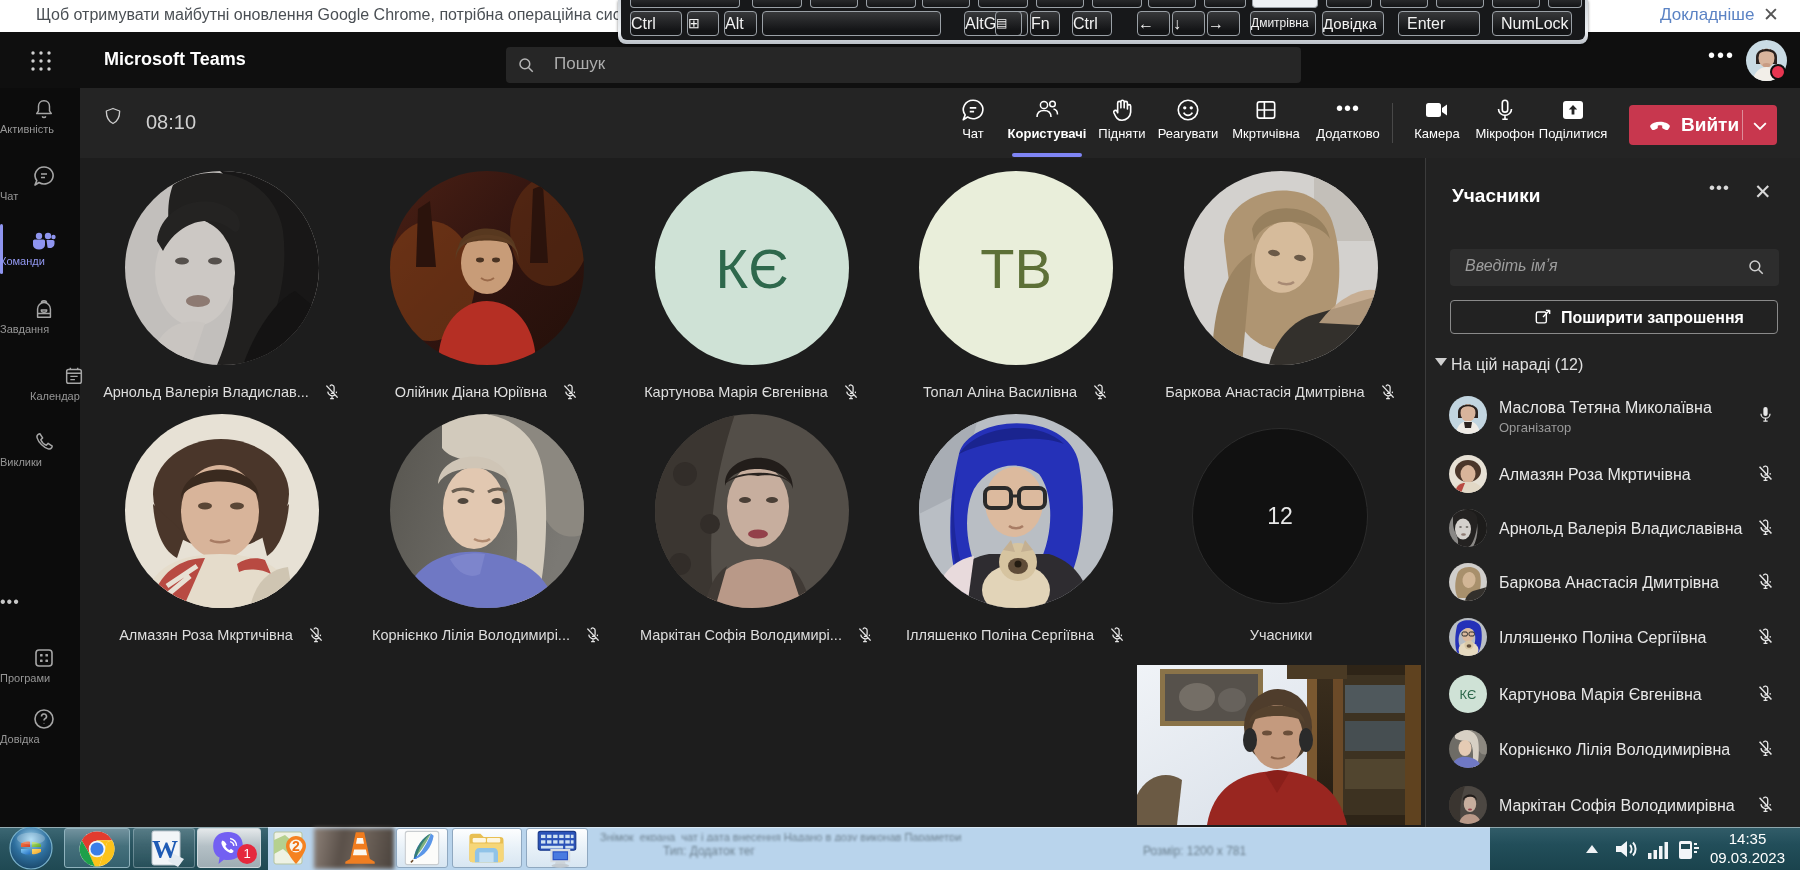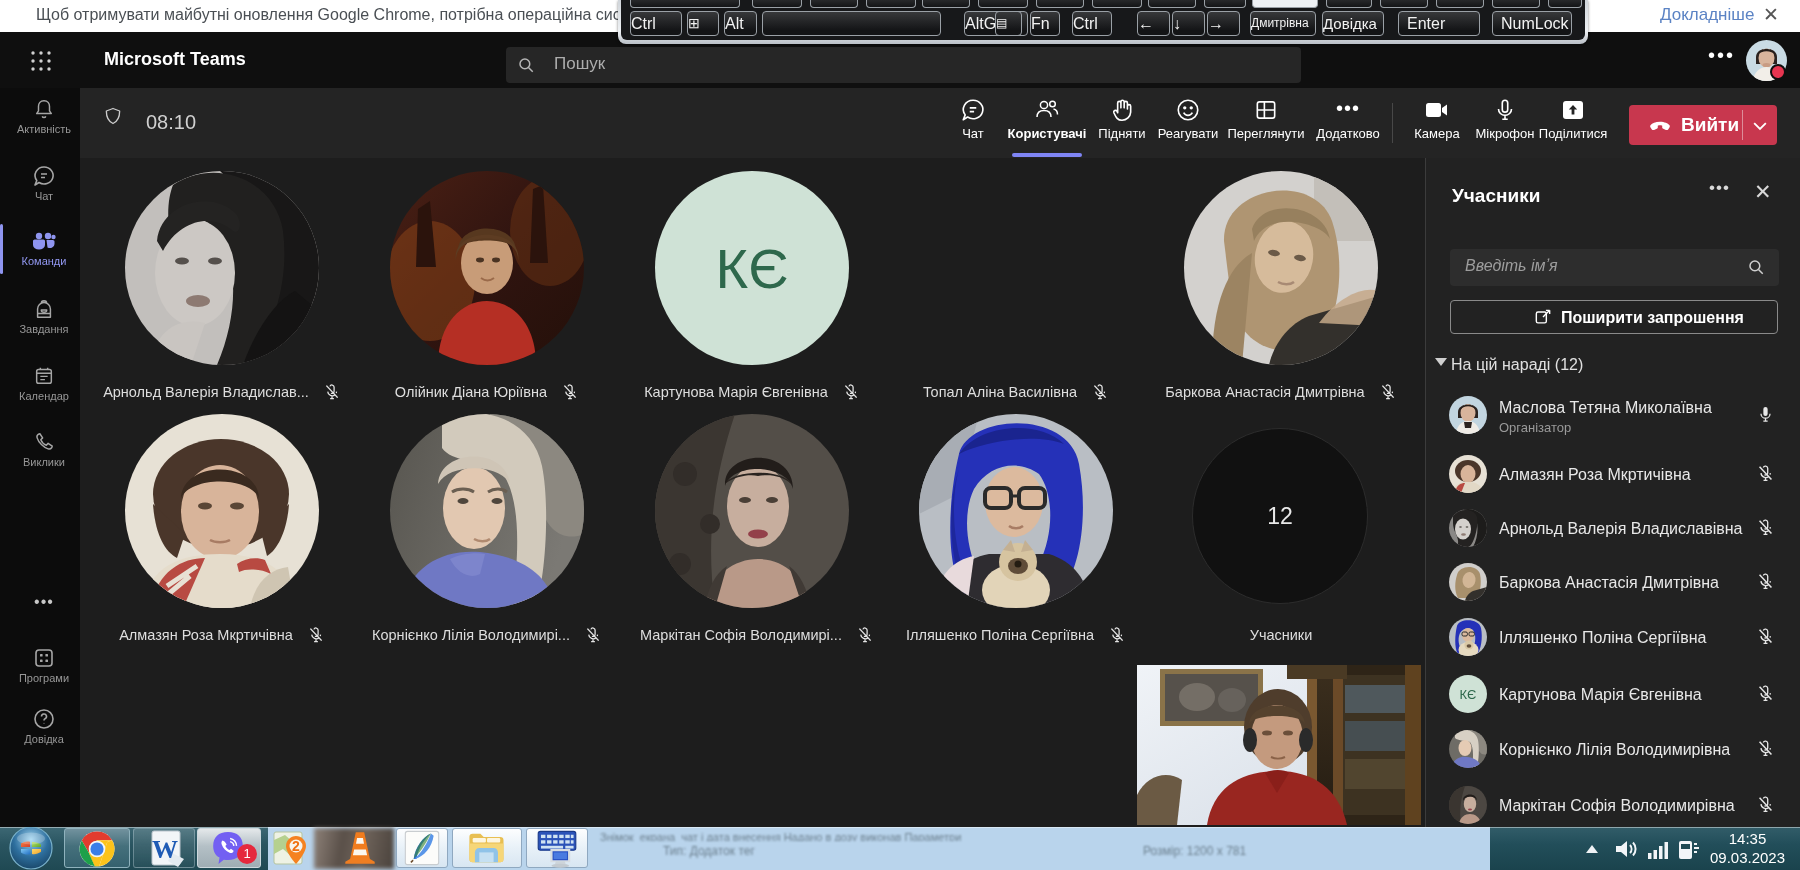--- a/index.html
+++ b/index.html
@@ -32,21 +32,21 @@
   #titlebar { left:0; top:32px; width:1800px; height:56px; background:#0f0f0f; }
   #titlebar .brand { position:absolute; left:104px; top:17px; font-size:18px; font-weight:bold; color:#fff; }
   #search { position:absolute; left:506px; top:15px; width:795px; height:36px;
     background:#262626; border-radius:4px; color:#adadad; font-size:17px; }
   #search span { position:absolute; left:48px; top:7px; }
   .waffle { position:absolute; left:29px; top:17px; width:24px; height:24px; }
   #titlebar .dots { position:absolute; left:1708px; top:12px; color:#fff; font-size:20px; letter-spacing:2px; }
 
   
   #sidebar { left:0; top:88px; width:80px; height:742px; background:#0c0c0c; }
-  .sideitem { position:absolute; width:88px; text-align:center; color:#979797; }
+  .sideitem { position:absolute; width:88px; color:#979797; }
   .sideitem .lbl { font-size:11px; margin-top:2px; }
   .sideitem svg { display:block; margin:0 auto; }
   .sel-bar { position:absolute; left:0; top:136px; width:3px; height:50px; background:#8f95f0; border-radius:2px; }
   #dlbtn { position:absolute; left:6px; top:762px; width:68px; height:55px; background:#e8e8e8;
     border-radius:6px; }
 
   
   #stage { left:80px; top:88px; width:1345px; height:742px; background:#1d1d1d; }
   #mtoolbar { position:absolute; left:80px; top:88px; width:1720px; height:70px; background:#242424; }
   .tb-item { position:absolute; top:9px; width:90px; text-align:center; color:#fff; }
@@ -140,20 +140,23 @@
         <path d="M68 80 C68 50 126 50 126 80 C126 66 68 66 68 80 Z" fill="#57381f"></path>
         <path d="M66 90 C60 55 134 55 128 90 C130 60 64 60 66 90 Z" fill="#5d3c22"></path>
         <path d="M48 194 C48 152 72 130 97 130 C122 130 146 152 146 194 Z" fill="#b52f24"></path>
         <ellipse cx="90" cy="89" rx="4" ry="2.4" fill="#4a3322"></ellipse>
         <ellipse cx="106" cy="89" rx="4" ry="2.4" fill="#4a3322"></ellipse>
         <path d="M91 107 C95 110 100 110 104 107" stroke="#9a6a4a" stroke-width="2" fill="none"></path>
       </svg>
     </div>
     <div class="pcirc" style="left:575px;top:83px;width:194px;height:194px;background:#cfe2d6;">
       <div style="width:100%;height:100%;display:flex;align-items:center;justify-content:center;font-size:56px;color:#2e684c;">КЄ</div>
+    </div>
+    <div class="pcirc" style="left:839px;top:83px;width:194px;height:194px;background:#e9eeda;">
+      <div style="width:100%;height:100%;display:flex;align-items:center;justify-content:center;font-size:56px;color:#5d7037;">ТВ</div>
     </div>
     <div class="pcirc" style="left:1104px;top:83px;width:194px;height:194px;">
       <svg width="194" height="194" viewBox="0 0 194 194">
         <rect width="194" height="194" fill="#d3d1ce"></rect>
         <rect x="130" y="0" width="64" height="70" fill="#c3bfb9"></rect>
         <path d="M40 70 C38 15 130 0 148 50 C162 92 155 150 135 170 C105 190 60 180 48 135 Z" fill="#af9572"></path>
         <path d="M28 194 C28 130 45 95 68 82 L58 194 Z" fill="#9c8462"></path>
         <ellipse cx="100" cy="86" rx="29" ry="36" fill="#d6bb9b" transform="rotate(10 100 86)"></ellipse>
         <path d="M68 58 C78 26 140 32 146 68 C138 52 84 38 70 70 Z" fill="#97805e"></path>
         <ellipse cx="90" cy="82" rx="6" ry="3" fill="#6b5a48" transform="rotate(10 90 82)"></ellipse>
@@ -356,21 +359,21 @@
           <circle cx="15" cy="10" r="0.8" fill="#fff"></circle>
           <path d="M8 14.5 a 4.5 4.5 0 0 0 8 0"></path>
         </svg>
       <div class="lbl">Реагувати</div>
     </div>
     <div class="tb-item" style="left:1141px;">
       <svg width="26" height="26" viewBox="0 0 24 24" fill="none" stroke="#fff" stroke-width="1.5">
           <rect x="4" y="4.5" width="16" height="15" rx="2"></rect>
           <path d="M10.5 4.5 L10.5 19.5 M4 12 L20 12"></path>
         </svg>
-      <div class="lbl">Переглянути</div>
+      <div class="lbl">Мкртичівна</div>
     </div>
     <div class="tb-item" style="left:1223px;">
       <div style="height:26px;line-height:22px;color:#fff;font-size:20px;letter-spacing:1px;">•••</div>
       <div class="lbl">Додатково</div>
     </div>
     <div class="tbsep"></div>
     <div class="tb-item" style="left:1312px;">
       <svg width="28" height="26" viewBox="0 0 28 24" fill="#fff">
           <rect x="3" y="5" width="15" height="14" rx="2.5"></rect>
           <path d="M19 10 L24 6.5 L24 17.5 L19 14 Z"></path>
@@ -506,21 +509,21 @@
         </svg>
       <div class="lbl" style="color:#9298f2;">Команди</div>
     </div>
     <div class="sideitem" style="top:209px;">
       <svg width="22" height="24" viewBox="0 0 24 24" fill="none" stroke="#a6a6a6" stroke-width="1.6">
           <path d="M9 6 a3 3 0 0 1 6 0 M5 21 L5 12 a7 7 0 0 1 14 0 L19 21 Z M5 17 L19 17" stroke-linejoin="round"></path>
           <path d="M9 13 a3 2.5 0 0 0 6 0 Z" stroke-linejoin="round"></path>
         </svg>
       <div class="lbl">Завдання</div>
     </div>
-    <div class="sideitem" style="top:276px;">
+    <div class="sideitem" style="top:276px;margin-left:30px;">
       <svg width="22" height="24" viewBox="0 0 24 24" fill="none" stroke="#a6a6a6" stroke-width="1.6">
           <rect x="4" y="5" width="16" height="15" rx="2"></rect>
           <path d="M4 9 L20 9 M8 5 L8 3 M16 5 L16 3"></path>
           <path d="M8 12.5 L16 12.5 M8 16 L13 16" stroke-width="1.4"></path>
         </svg>
       <div class="lbl">Календар</div>
     </div>
     <div class="sideitem" style="top:342px;">
       <svg width="22" height="24" viewBox="0 0 24 24" fill="none" stroke="#a6a6a6" stroke-width="1.6">
           <path d="M6 3.5 C4.5 4.5 4 6 4.5 7.5 C6 12.5 11.5 18 16.5 19.5 C18 20 19.5 19.5 20.5 18 L21 16.5 L16.5 13.5 L14.5 15.5 C12 14.5 9.5 12 8.5 9.5 L10.5 7.5 L7.5 3 Z" stroke-linejoin="round"></path>

